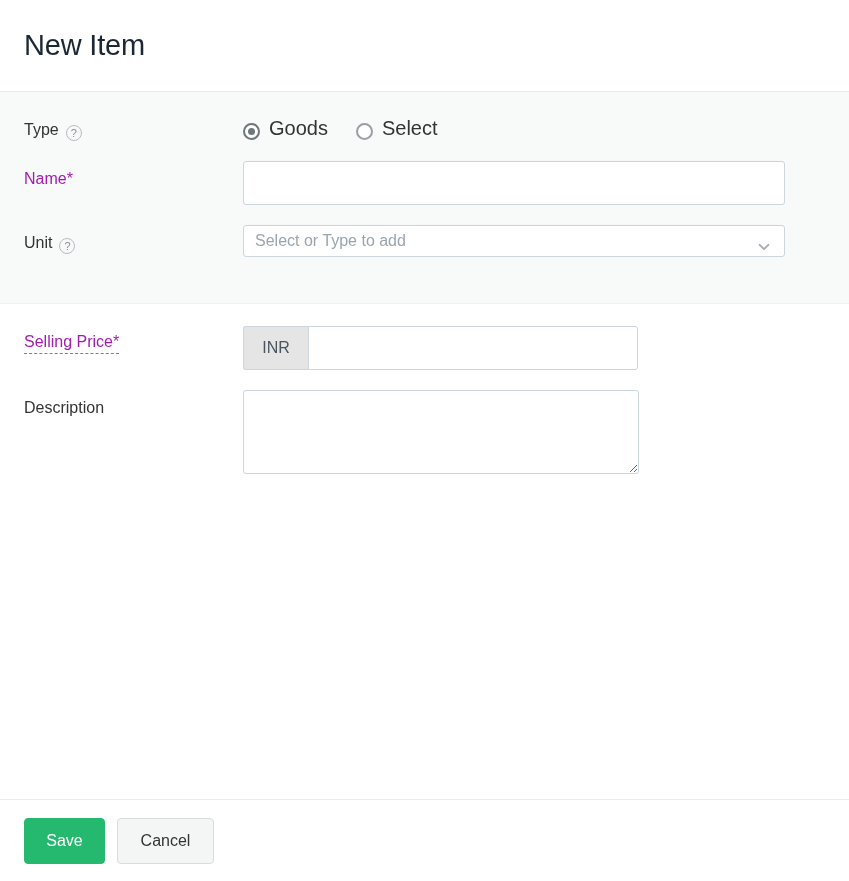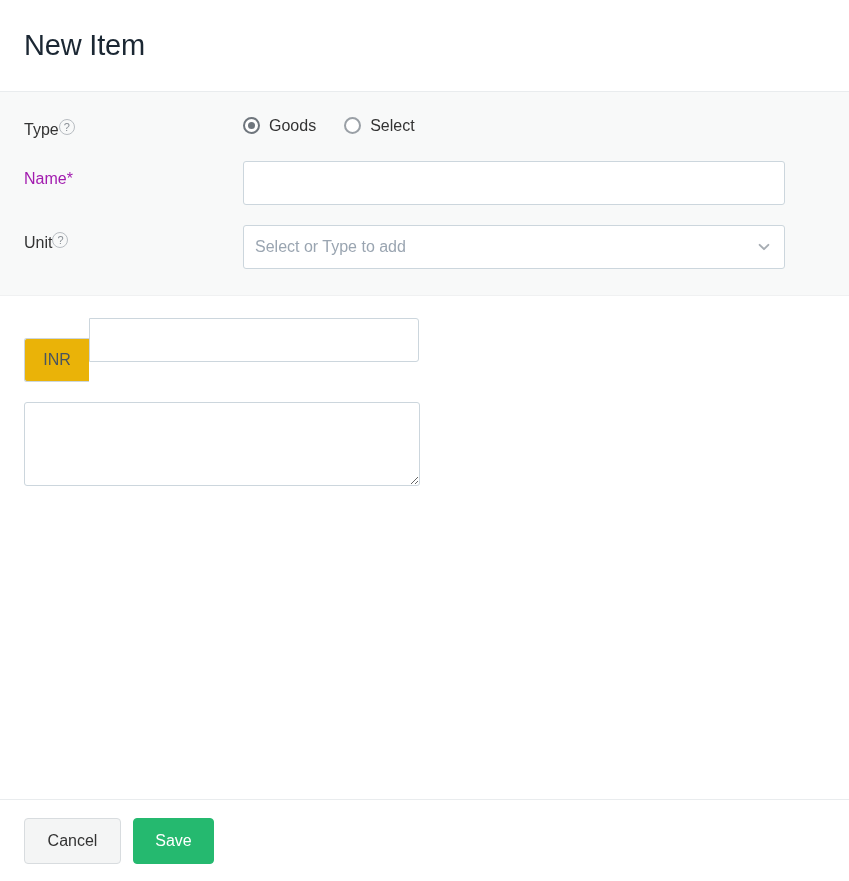--- a/index.html
+++ b/index.html
@@ -54,31 +54,32 @@
     background: #ffffff;
     padding: 22px 0 0 0;
   }
 
   .row {
     display: flex;
     align-items: flex-start;
     padding: 0 24px;
     margin-bottom: 20px;
   }
-  .row:last-child { margin-bottom: 0; }
+  .row:last-child { margin-bottom: 8px; }
 
   .row-label {
     width: 219px;
     flex: 0 0 219px;
     font-size: 16px;
     color: #333333;
     line-height: 22px;
     padding-top: 7px;
     display: flex;
-    align-items: flex-start;
+    align-items: flex-end;
+    gap: 7px;
   }
   .row-label.required { color: #a21caf; }
   .label-text.dotted {
     border-bottom: 1px dashed #e8505b;
     padding-bottom: 2px;
     line-height: 18px;
   }
 
   .help-icon {
     width: 16px; height: 16px;
@@ -99,24 +100,24 @@
 
   
   .radio-group {
     display: flex;
     align-items: center;
     gap: 28px;
     padding-top: 5px;
   }
   .radio-option {
     display: flex;
-    align-items: flex-start;
+    align-items: flex-end;
     gap: 9px;
     cursor: pointer;
-    font-size: 16px;
+    font-size: 20px;
     color: #333333;
   }
   .radio-mark {
     width: 17px; height: 17px;
     border-radius: 50%;
     border: 2px solid #9aa0a6;
     background: #ffffff;
     position: relative;
     flex: 0 0 17px;
   }
@@ -147,21 +148,21 @@
   }
   .text-input::placeholder { color: #9aa5b1; }
 
   .select-wrap {
     position: relative;
     width: 542px;
     height: 44px;
   }
   .select-box {
     width: 542px;
-    height: 44px;
+    height: 32px;
     border: 1px solid #ccd6dd;
     border-radius: 3px;
     background: #ffffff;
     display: flex;
     align-items: center;
     padding: 0 36px 0 11px;
     font-size: 16px;
     color: #9aa5b1;
     cursor: pointer;
   }
@@ -173,30 +174,29 @@
     width: 14px; height: 14px;
     pointer-events: none;
     display: block;
   }
 
   
   .input-group { display: flex; align-items: stretch; }
   .input-addon {
     width: 65px;
     height: 44px;
-    background: #eab308;
+    background: #e5e5e5;
     border: 1px solid #ccd6dd;
     border-right: none;
     border-radius: 3px 0 0 3px;
     display: flex;
     align-items: center;
     justify-content: center;
     font-size: 16px;
     color: #4a5560;
-    margin-top: 20px;
   }
   .price-input {
     width: 330px;
     height: 44px;
     border: 1px solid #ccd6dd;
     border-radius: 0 3px 3px 0;
     background: #ffffff;
     font-size: 16px;
     color: #333333;
     padding: 0 11px;
@@ -313,36 +313,42 @@
             </svg>
           </div>
         </div>
       </div>
 
     </div>
 
     <div class="section-plain">
 
       <div class="row">
+        <div class="row-label required">
+          <span class="label-text dotted">Selling Price*</span>
+        </div>
         <div class="row-control">
           <div class="input-group">
             <div class="input-addon">INR</div>
             <input class="price-input" type="text" placeholder="" style="">
           </div>
         </div>
       </div>
 
       <div class="row">
+        <div class="row-label">
+          <span class="label-text">Description</span>
+        </div>
         <div class="row-control">
           <textarea class="desc-textarea" placeholder="" style=""></textarea>
         </div>
       </div>
 
     </div>
 
   </div>
 
   <div class="footer">
+    <button class="btn btn-save">Save</button>
     <button class="btn btn-cancel">Cancel</button>
-    <button class="btn btn-save">Save</button>
   </div>
 
 </div>
 
 </body></html>

